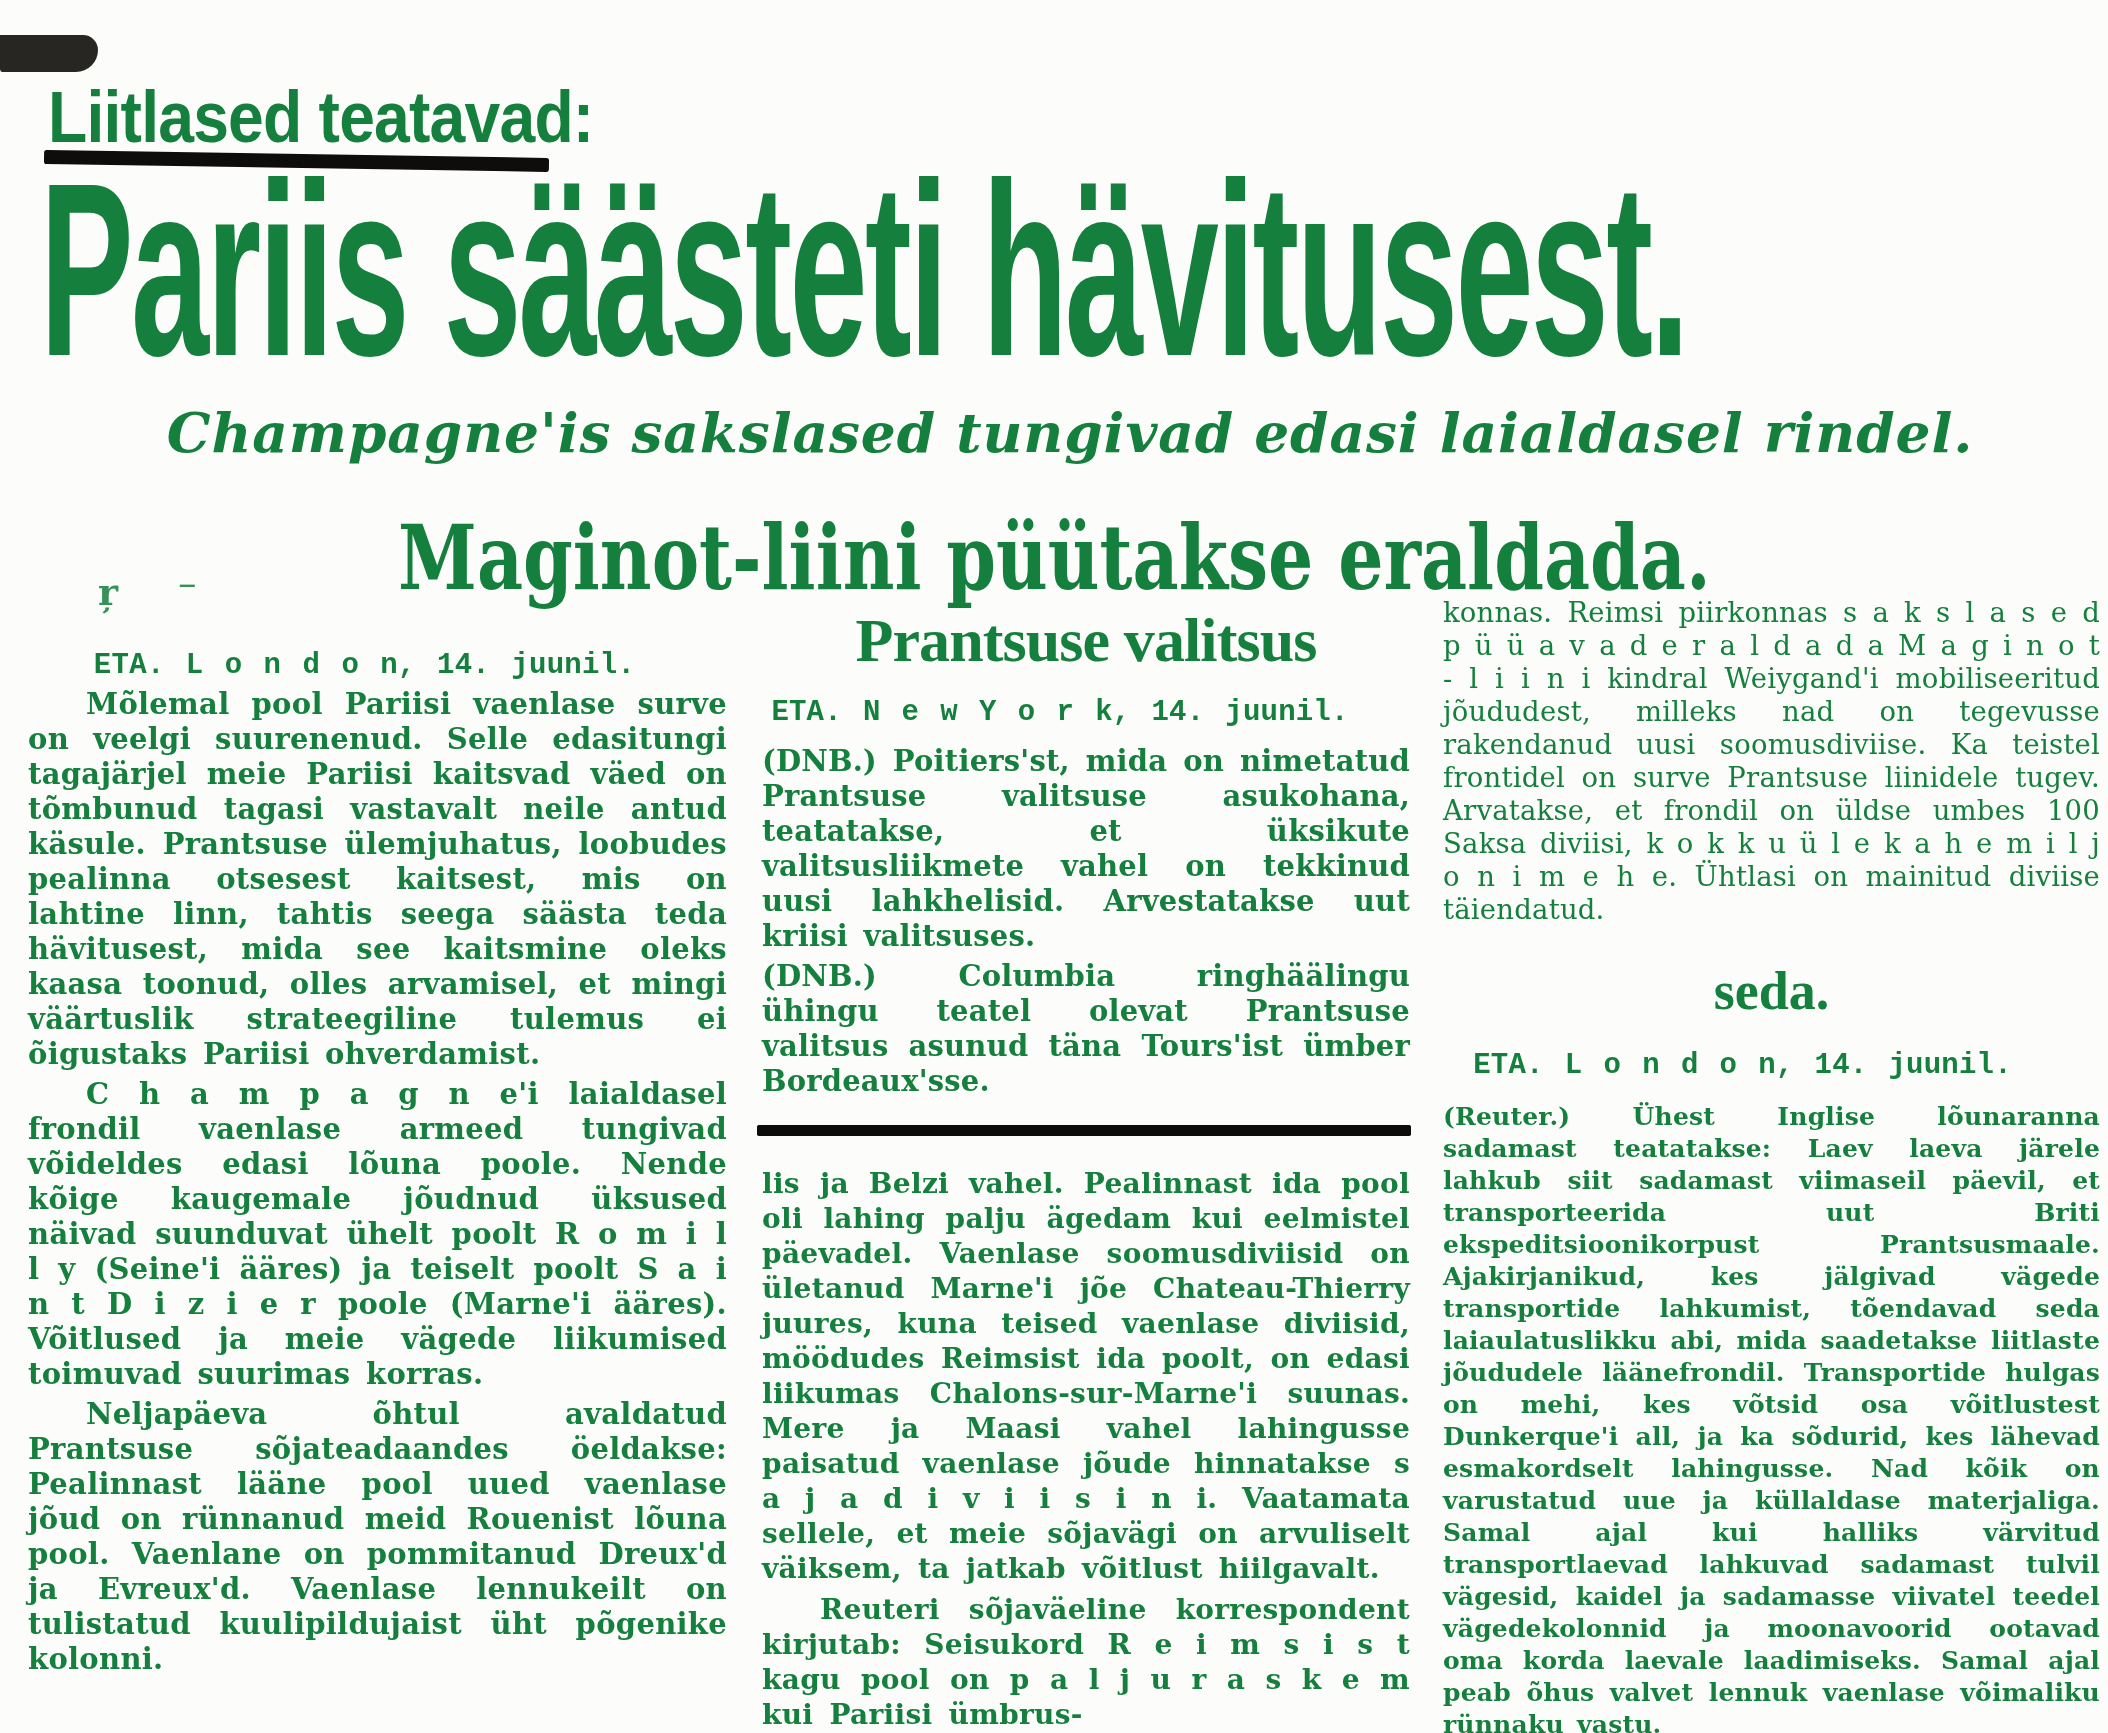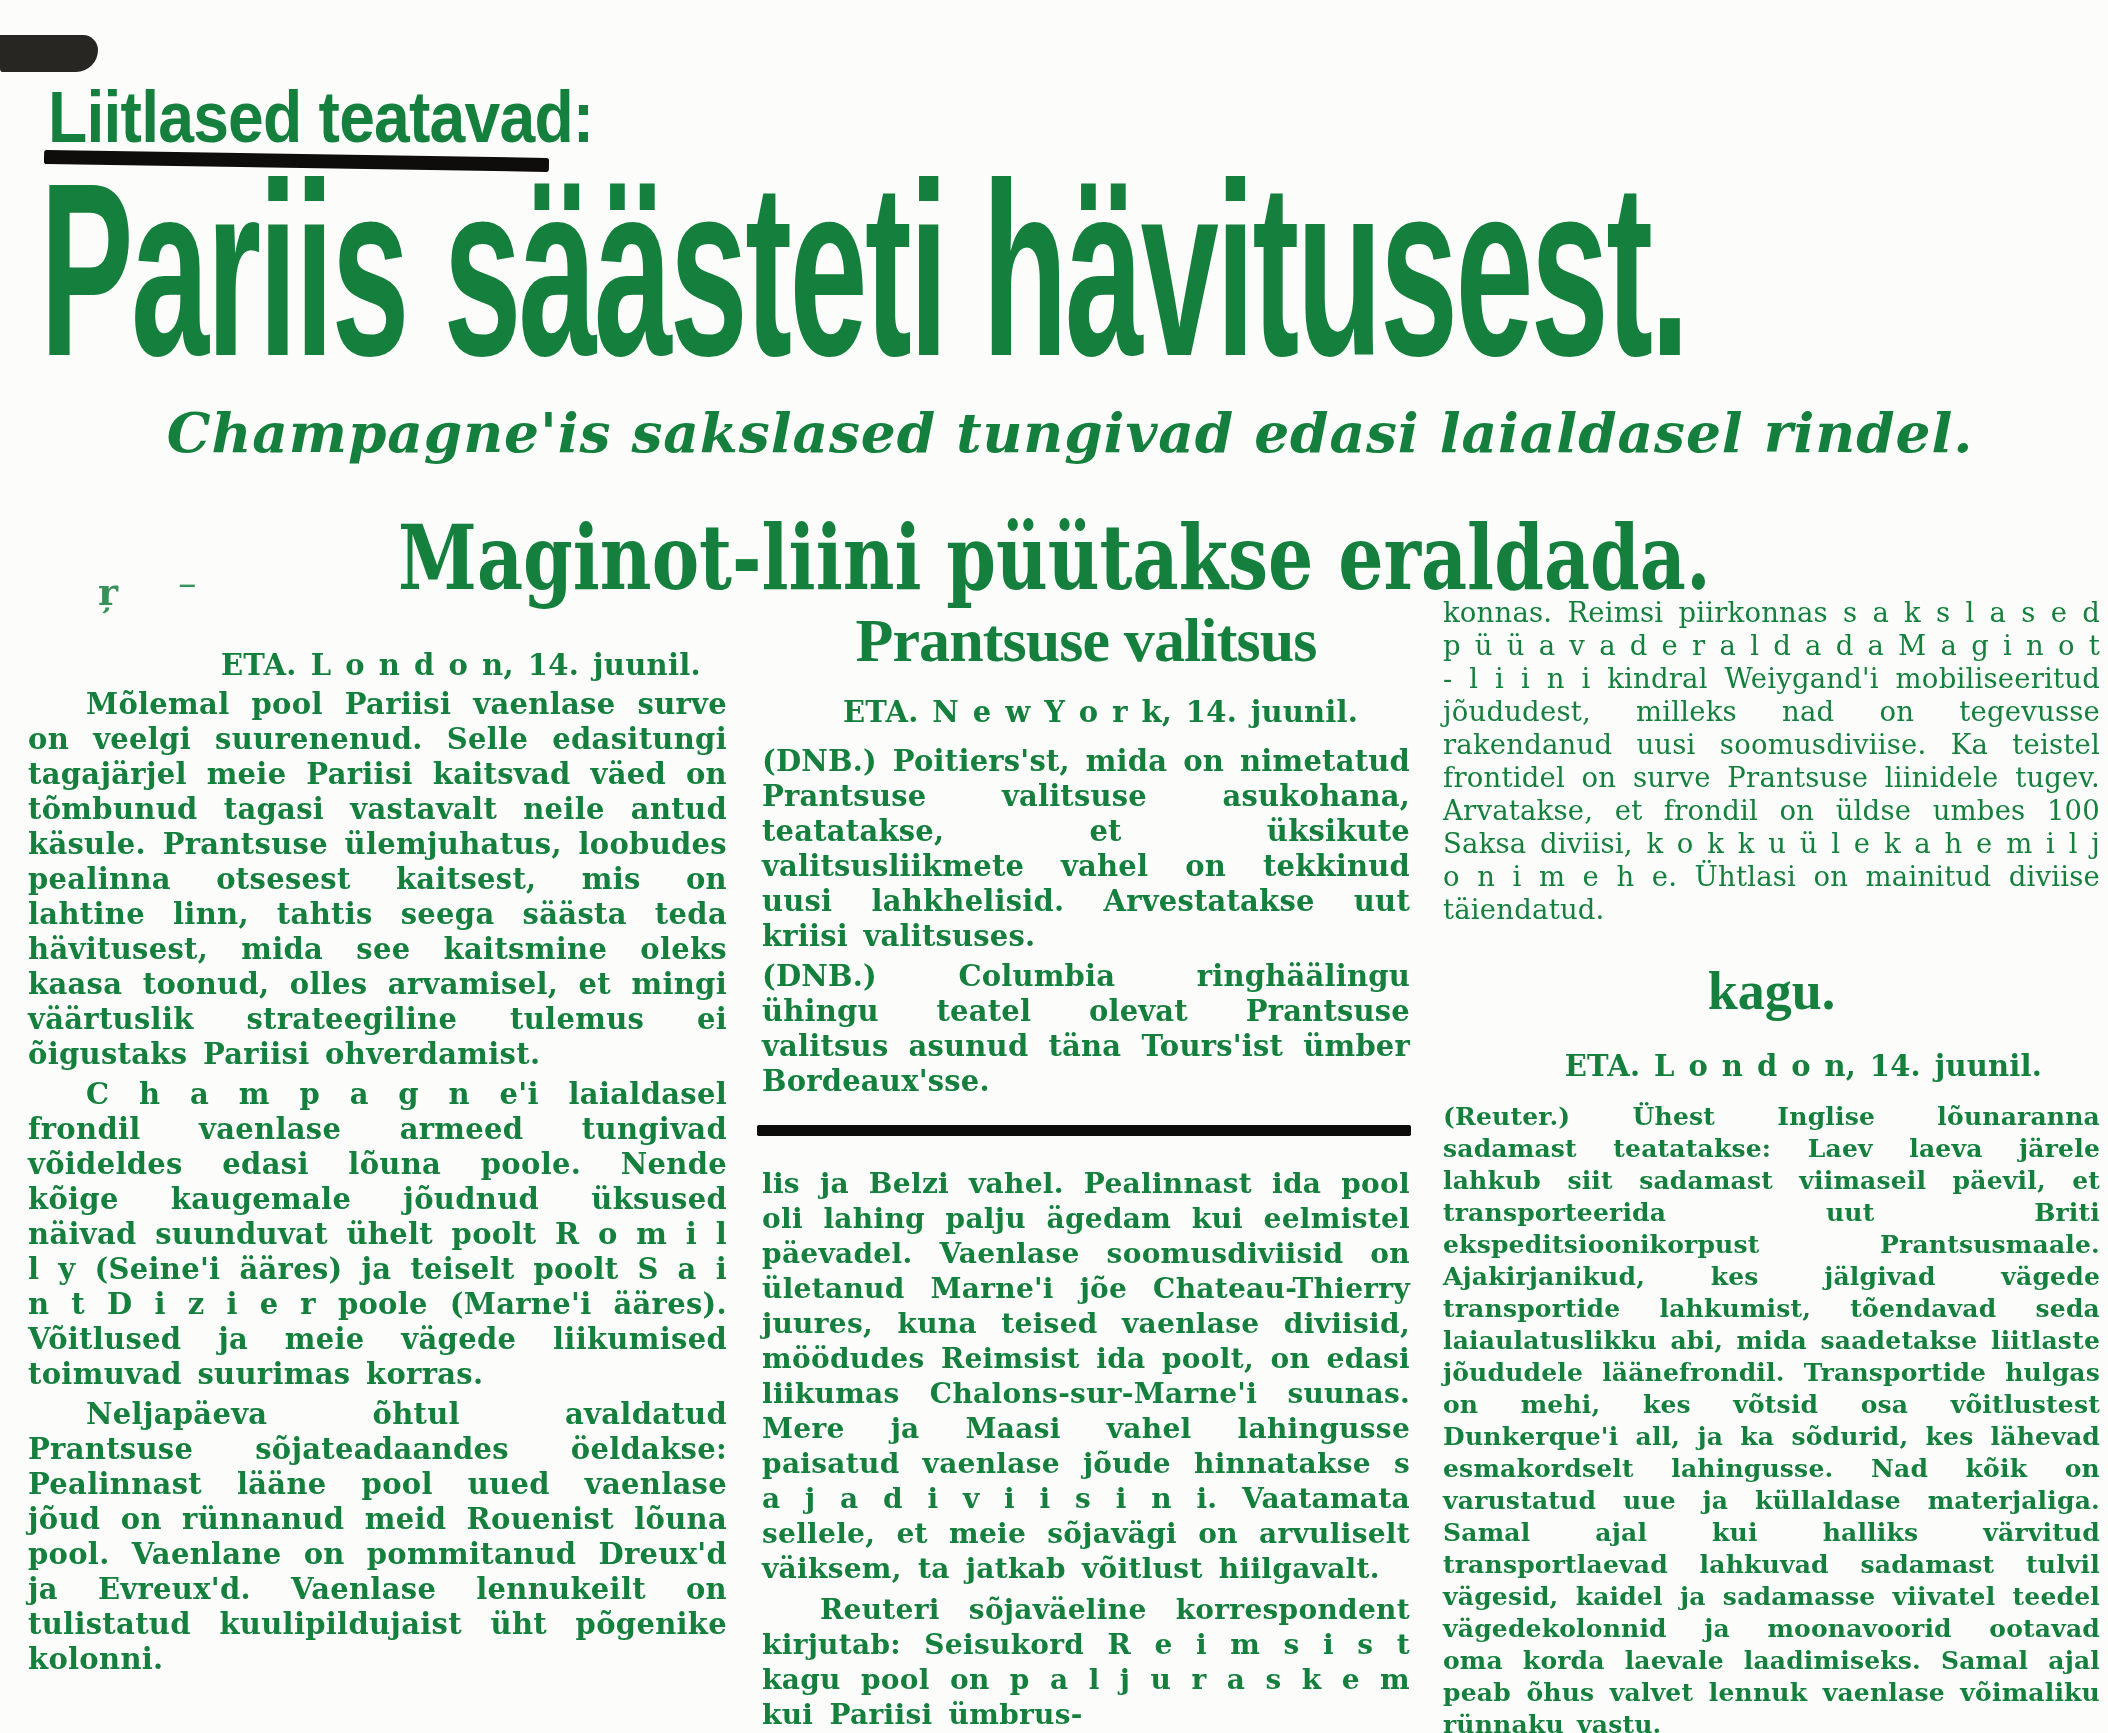--- a/index.html
+++ b/index.html
@@ -50,22 +50,22 @@
   .col p.no-indent { text-indent:0; }
   .col1 {
     left:28px; top:648px; width:699px;
     font-size:29px; line-height:35px; font-weight:bold;
     word-spacing:5.2px; letter-spacing:0.3px;
   }
   .col2 { left:762px; top:601px; width:648px; }
   .col3 { left:1443px; top:596px; width:657px; }
 
   .dateline {
-    text-align:right; font-weight:bold; font-size:29px;
-    text-indent:0 !important; word-spacing:3.5px;
+    text-align:center; font-weight:bold; font-size:29px;
+    text-indent:0 !important; word-spacing:3.5px;font-family:Liberation Mono, monospace;
   }
   .col1 .dateline { padding-right:26px; margin-bottom:3.5px; }
 
   .col2-headline, .col3-headline {
     font-family:Liberation Serif, serif; font-weight:bold;
     text-align:center; text-indent:0;
   }
   .col2-headline { font-size:62px; line-height:1.26; letter-spacing:-0.9px; }
   .col2 .dateline { padding-right:52px; margin:15.7px 0 14px 0; }
   .col2-body {
@@ -133,21 +133,21 @@
       <p class="no-indent">lis ja Belzi vahel. Pealinnast ida pool oli lahing palju ägedam kui eelmistel päevadel. Vaenlase soomusdiviisid on ületanud Marne'i jõe Chateau-Thierry juures, kuna teised vaenlase diviisid, möödudes Reimsist ida poolt, on edasi liikumas Chalons-sur-Marne'i suunas. Mere ja Maasi vahel lahingusse paisatud vaenlase jõude hinnatakse s a j a  d i v i i s i n i. Vaatamata sellele, et meie sõjavägi on arvuliselt väiksem, ta jatkab võitlust hiilgavalt.</p>
       <p>Reuteri sõjaväeline korrespondent kirjutab: Seisukord R e i m s i s t kagu pool on p a l j u  r a s k e m kui Pariisi ümbrus-</p>
     </div>
   </div>
 
   <div class="col col3">
     <div class="col3-cont">
       <p class="no-indent">konnas. Reimsi piirkonnas s a k s l a s e d  p ü ü a v a d  e r a l d a d a  M a g i n o t - l i i n i kindral Weiygand'i mobiliseeritud jõududest, milleks nad on tegevusse rakendanud uusi soomusdiviise. Ka teistel frontidel on surve Prantsuse liinidele tugev. Arvatakse, et frondil on üldse umbes 100 Saksa diviisi, k o k k u  ü l e  k a h e  m i l j o n i  m e h e. Ühtlasi on mainitud diviise täiendatud.</p>
     </div>
     <div class="col3-headline">
-      <div>kagu.</div>
+      <div>seda.</div>
     </div>
     <div class="col3-body">
       <p class="dateline">ETA. L o n d o n, 14. juunil.</p>
       <p class="no-indent">(Reuter.) Ühest Inglise lõunaranna sadamast teatatakse: Laev laeva järele lahkub siit sadamast viimaseil päevil, et transporteerida uut Briti ekspeditsioonikorpust Prantsusmaale. Ajakirjanikud, kes jälgivad vägede transportide lahkumist, tõendavad seda laiaulatuslikku abi, mida saadetakse liitlaste jõududele läänefrondil. Transportide hulgas on mehi, kes võtsid osa võitlustest Dunkerque'i all, ja ka sõdurid, kes lähevad esmakordselt lahingusse. Nad kõik on varustatud uue ja küllaldase materjaliga. Samal ajal kui halliks värvitud transportlaevad lahkuvad sadamast tulvil vägesid, kaidel ja sadamasse viivatel teedel vägedekolonnid ja moonavoorid ootavad oma korda laevale laadimiseks. Samal ajal peab õhus valvet lennuk vaenlase võimaliku rünnaku vastu.</p>
     </div>
   </div>
 
 </div>
 
 

